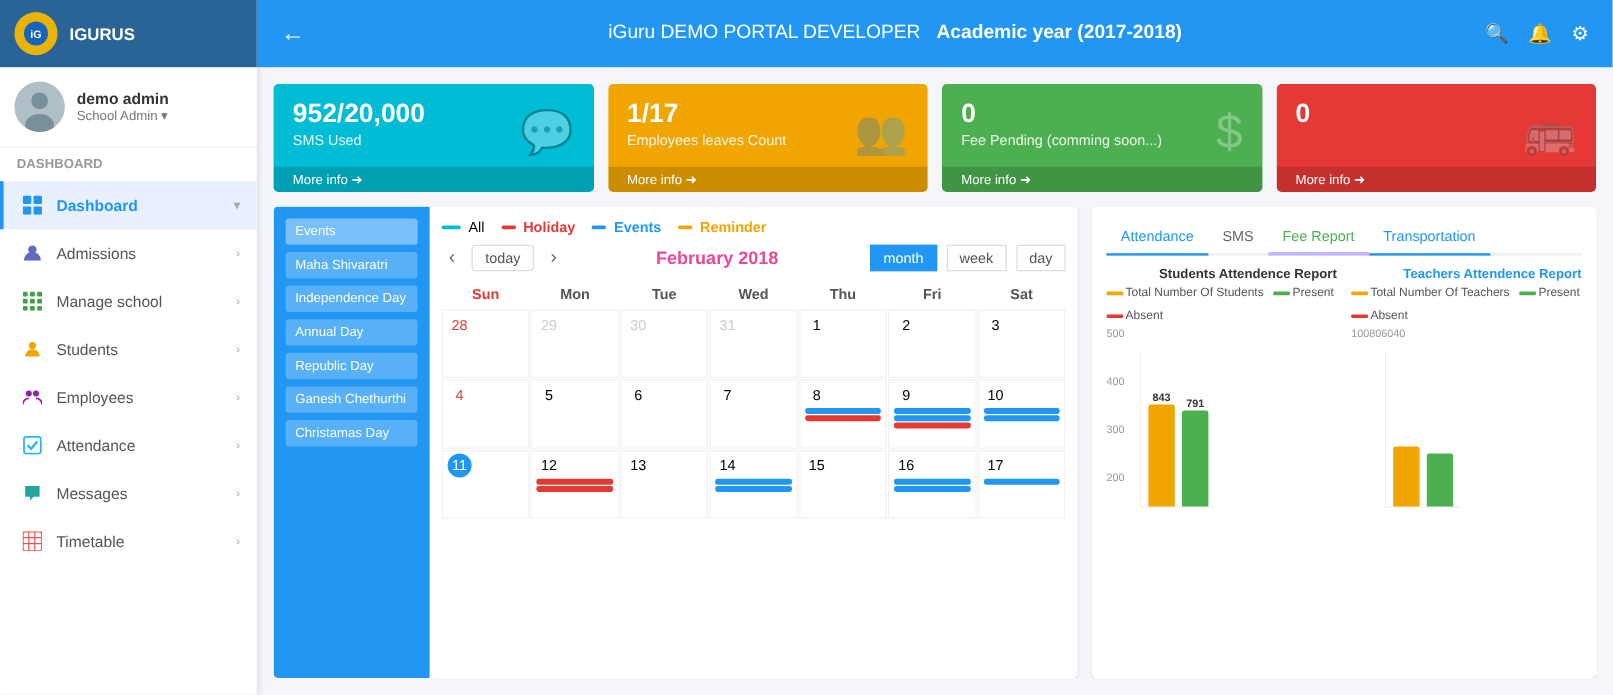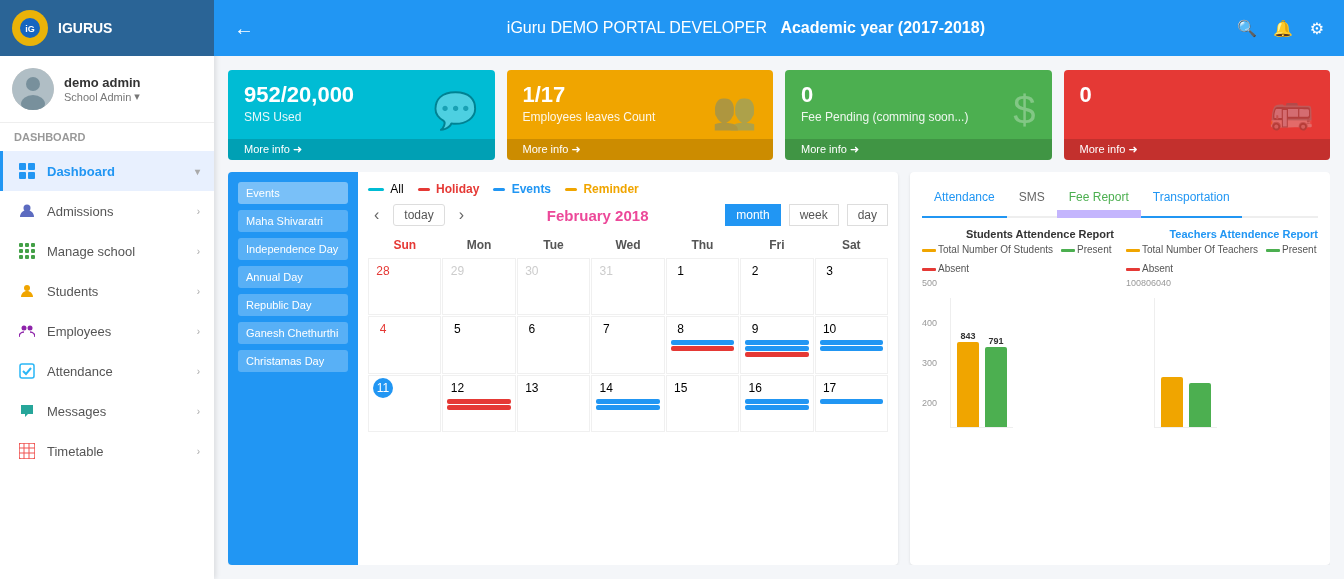--- a/index.html
+++ b/index.html
@@ -399,21 +399,21 @@
                 </div>
             </div>
           </div>
         </div>
       </div>
 
       <div class="daily-report">
         <div class="report-tabs">
           <div class="report-tab active">Attendance</div>
           <div class="report-tab">SMS</div>
-          <div class="report-tab" style="color:#4caf50;border-bottom:8px solid #c4b5fd;margin-bottom:-2px;">Fee Report</div>
+          <div class="report-tab" style="color:#4caf50;border-bottom:3px solid #c4b5fd;margin-bottom:-2px;">Fee Report</div>
           <div class="report-tab" style="color:#2196f3;border-bottom:2px solid #2196f3;margin-bottom:-2px;">Transportation</div>
         </div>
         <div class="chart-area">
 
           <div class="chart-col">
             <div class="chart-col-title">Students Attendence Report</div>
             <div class="chart-legend">
               <span><span class="legend-line" style="background:#f0a500;"></span>Total Number Of Students</span>
               <span><span class="legend-line" style="background:#4caf50;"></span>Present</span>
               <span><span class="legend-line" style="background:#e53935;"></span>Absent</span>

